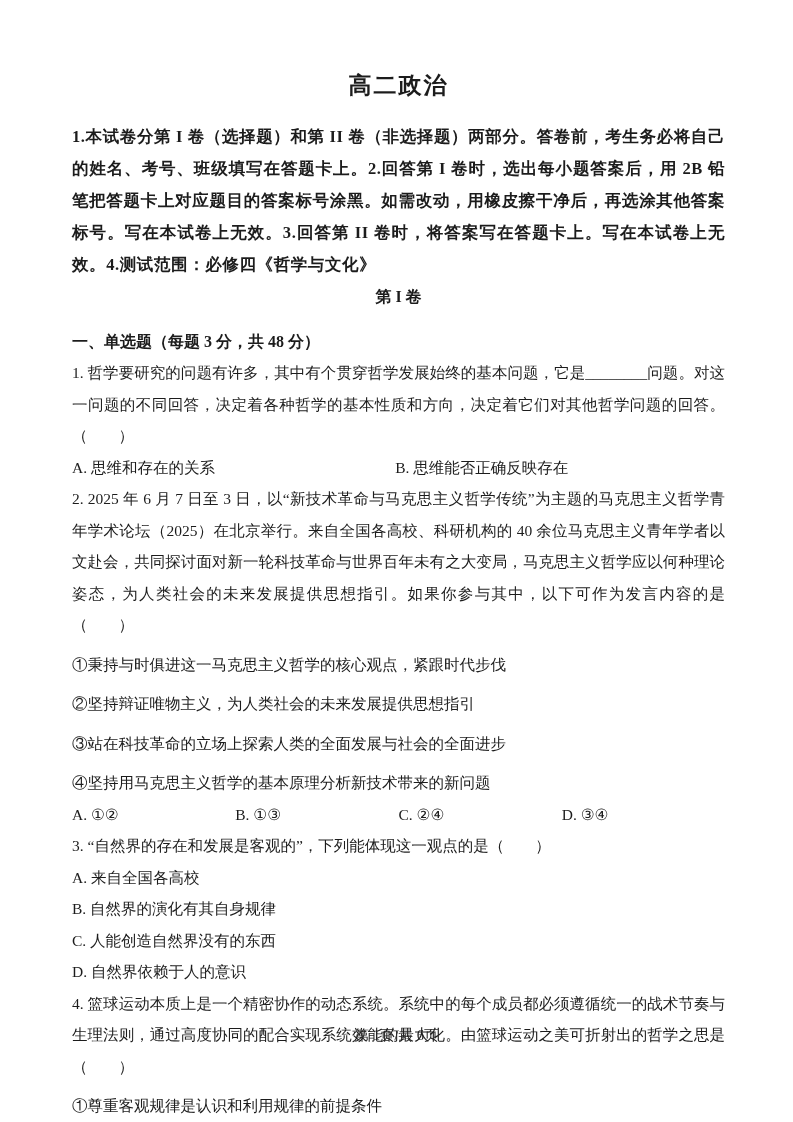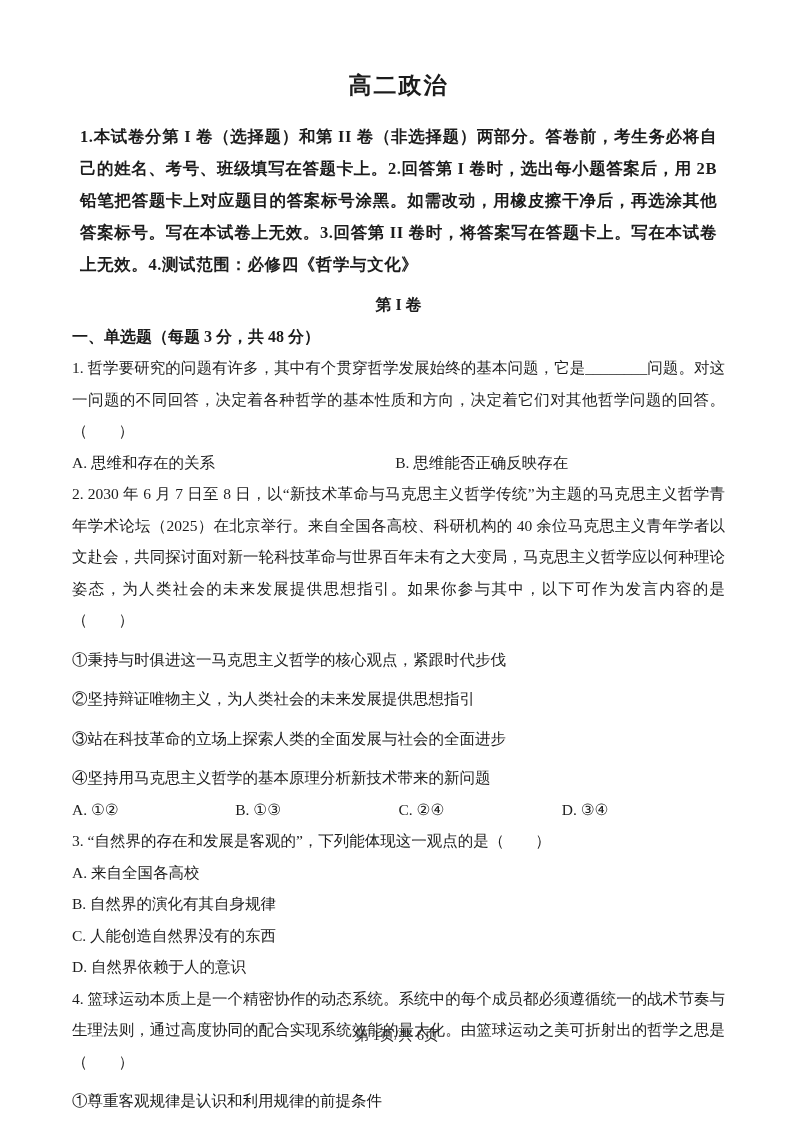--- a/index.html
+++ b/index.html
@@ -25,32 +25,33 @@
     letter-spacing: 2px;
     margin: 0 0 21px 0;
   }
   .notice {
     font-weight: bold;
     font-size: 16.5px;
     line-height: 32px;
     text-align: justify;
     text-justify: inter-ideograph;
     letter-spacing: 0.6px;
-    margin: 8px;
+    margin: 0;
   }
   .volume-head {
     font-weight: bold;
     font-size: 16px;
     text-align: center;
     line-height: 31.5px;
   }
   .part-head {
     font-weight: bold;
     font-size: 16px;
     line-height: 31.5px;
+    margin-top: 13px;
   }
   .stem {
     font-size: 15.5px;
     line-height: 31.5px;
     text-align: justify;
     text-justify: inter-ideograph;
     margin: 0;
   }
   .item-line {
     font-size: 15.5px;
@@ -94,21 +95,21 @@
 
   <section>
     <p class="stem">1. 哲学要研究的问题有许多，其中有个贯穿哲学发展始终的基本问题，它是________问题。对这一问题的不同回答，决定着各种哲学的基本性质和方向，决定着它们对其他哲学问题的回答。（　　）</p>
     <div class="opt-row two-col">
       <span class="opt">A. 思维和存在的关系</span>
       <span class="opt">B. 思维能否正确反映存在</span>
     </div>
   </section>
 
   <section>
-    <p class="stem">2. 2030 年 6 月 7 日至 8 日，以“新技术革命与马克思主义哲学传统”为主题的马克思主义哲学青年学术论坛（2025）在北京举行。来自全国各高校、科研机构的 40 余位马克思主义青年学者以文赴会，共同探讨面对新一轮科技革命与世界百年未有之大变局，马克思主义哲学应以何种理论姿态，为人类社会的未来发展提供思想指引。如果你参与其中，以下可作为发言内容的是（　　）</p>
+    <p class="stem">2. 2025 年 6 月 7 日至 3 日，以“新技术革命与马克思主义哲学传统”为主题的马克思主义哲学青年学术论坛（2025）在北京举行。来自全国各高校、科研机构的 40 余位马克思主义青年学者以文赴会，共同探讨面对新一轮科技革命与世界百年未有之大变局，马克思主义哲学应以何种理论姿态，为人类社会的未来发展提供思想指引。如果你参与其中，以下可作为发言内容的是（　　）</p>
     <div class="item-line">①秉持与时俱进这一马克思主义哲学的核心观点，紧跟时代步伐</div>
     <div class="item-line">②坚持辩证唯物主义，为人类社会的未来发展提供思想指引</div>
     <div class="item-line">③站在科技革命的立场上探索人类的全面发展与社会的全面进步</div>
     <div class="item-line">④坚持用马克思主义哲学的基本原理分析新技术带来的新问题</div>
     <div class="opt-row four-col">
       <span class="opt">A. ①②</span>
       <span class="opt">B. ①③</span>
       <span class="opt">C. ②④</span>
       <span class="opt">D. ③④</span>
     </div>

